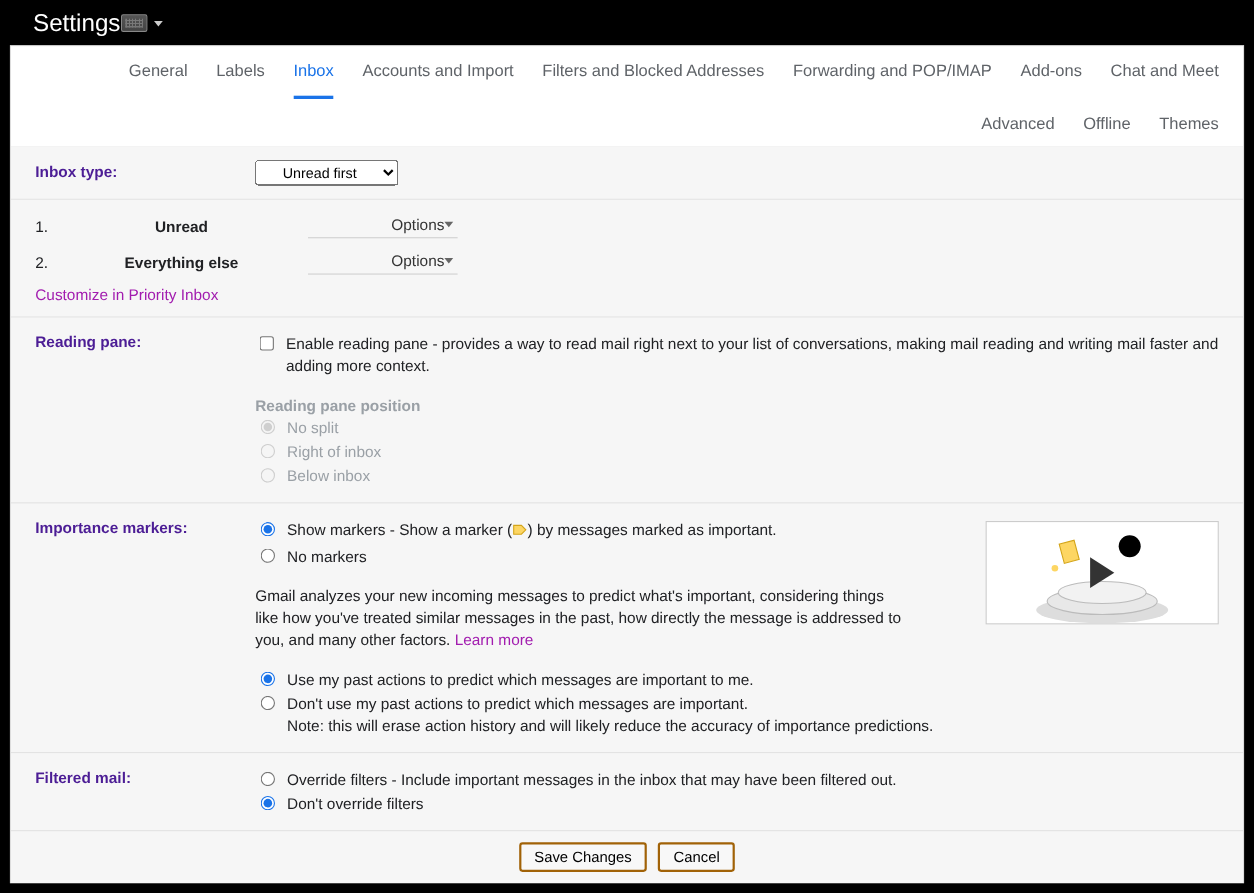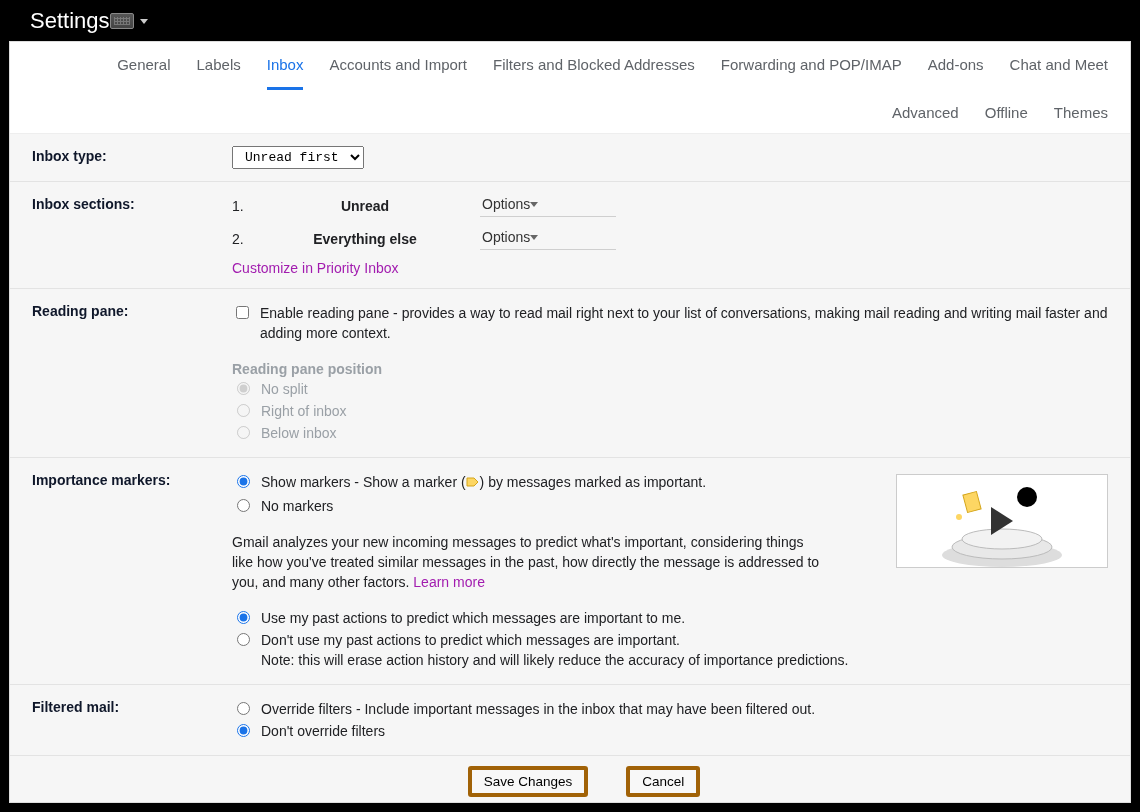--- a/index.html
+++ b/index.html
@@ -90,34 +90,33 @@
     border-bottom: 1px solid #e3e3e3;
     padding: 12px 22px;
   }
   .section:first-child {
     border-top: none;
   }
   .label-col {
     width: 200px;
     flex-shrink: 0;
     font-weight: 700;
-    color: #0f172a;
+    color: #4c1d95;
     font-size: 14px;
     padding-top: 2px;
   }
   .value-col {
     flex: 1;
     font-size: 14px;
     color: #202124;
   }
   select.inbox-type {
     font-size: 13px;
-    padding: 2px 8px;
+    padding: 2px 20px;
     min-width: 130px;
-    font-family: Liberation Mono, monospace;
   }
   .inbox-sections-list {
     display: flex;
     flex-direction: column;
     gap: 10px;
   }
   .inbox-row {
     display: flex;
     align-items: center;
   }
@@ -126,21 +125,21 @@
   }
   .inbox-row .name {
     font-weight: 700;
     width: 230px;
     text-align: center;
   }
   .options-dd {
     width: 130px;
     display: flex;
     align-items: center;
-    justify-content: flex-start;
+    justify-content: flex-end;
     border-bottom: 1px solid #cfcfcf;
     padding: 2px 4px 4px 2px;
     color: #333;
     cursor: pointer;
     font-size: 14px;
   }
   .options-dd .dd-caret {
     width: 0; height: 0;
     border-left: 4px solid transparent;
     border-right: 4px solid transparent;
@@ -206,27 +205,26 @@
     border-top: 14px solid transparent;
     border-bottom: 14px solid transparent;
   }
   .buttons-row {
     display: flex;
     justify-content: center;
     gap: 10px;
     padding: 10px 0 4px 0;
   }
   .btn {
-    border: 4px solid #a16207;
+    border: 2px solid #a16207;
     background: #f8f8f8;
     font-size: 13.5px;
     padding: 4px 12px;
     border-radius: 3px;
     cursor: pointer;
-    margin-left: 28px;
   }
   b { font-weight: 400; }
 </style>
 </head>
 <body>
 
 <div class="topbar">
   <span>Settings</span>
   <div class="right">
     <span class="kbd-icon"></span>
@@ -255,21 +253,20 @@
     <div class="section">
       <div class="label-col">Inbox type:</div>
       <div class="value-col">
         <select class="inbox-type">
           <option>Unread first</option>
         </select>
       </div>
     </div>
 
     <div class="section">
-      <div class="label-col">Inbox sections:</div>
       <div class="value-col">
         <div class="inbox-sections-list">
           <div class="inbox-row">
             <span class="idx">1.</span>
             <span class="name">Unread</span>
             <div class="options-dd">
               <span>Options</span>
               <span class="dd-caret"></span>
             </div>
           </div>

